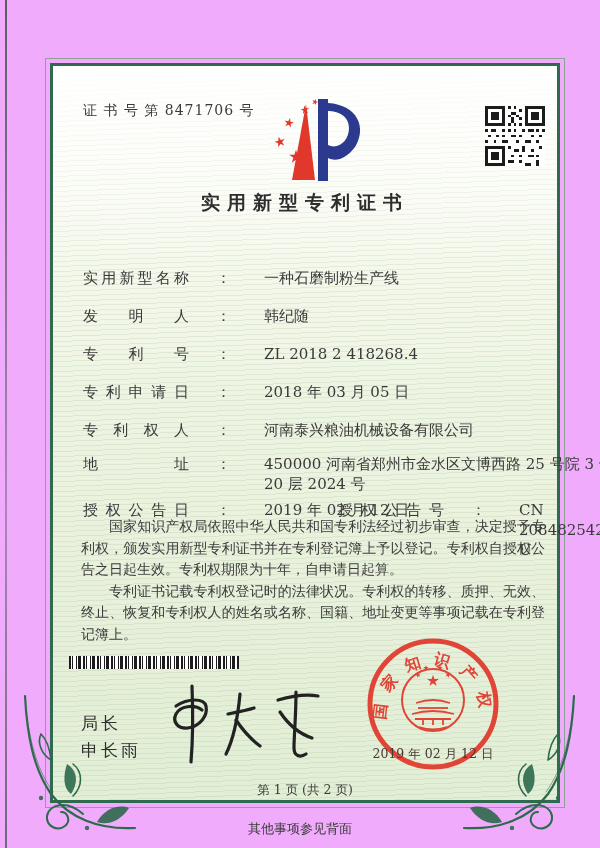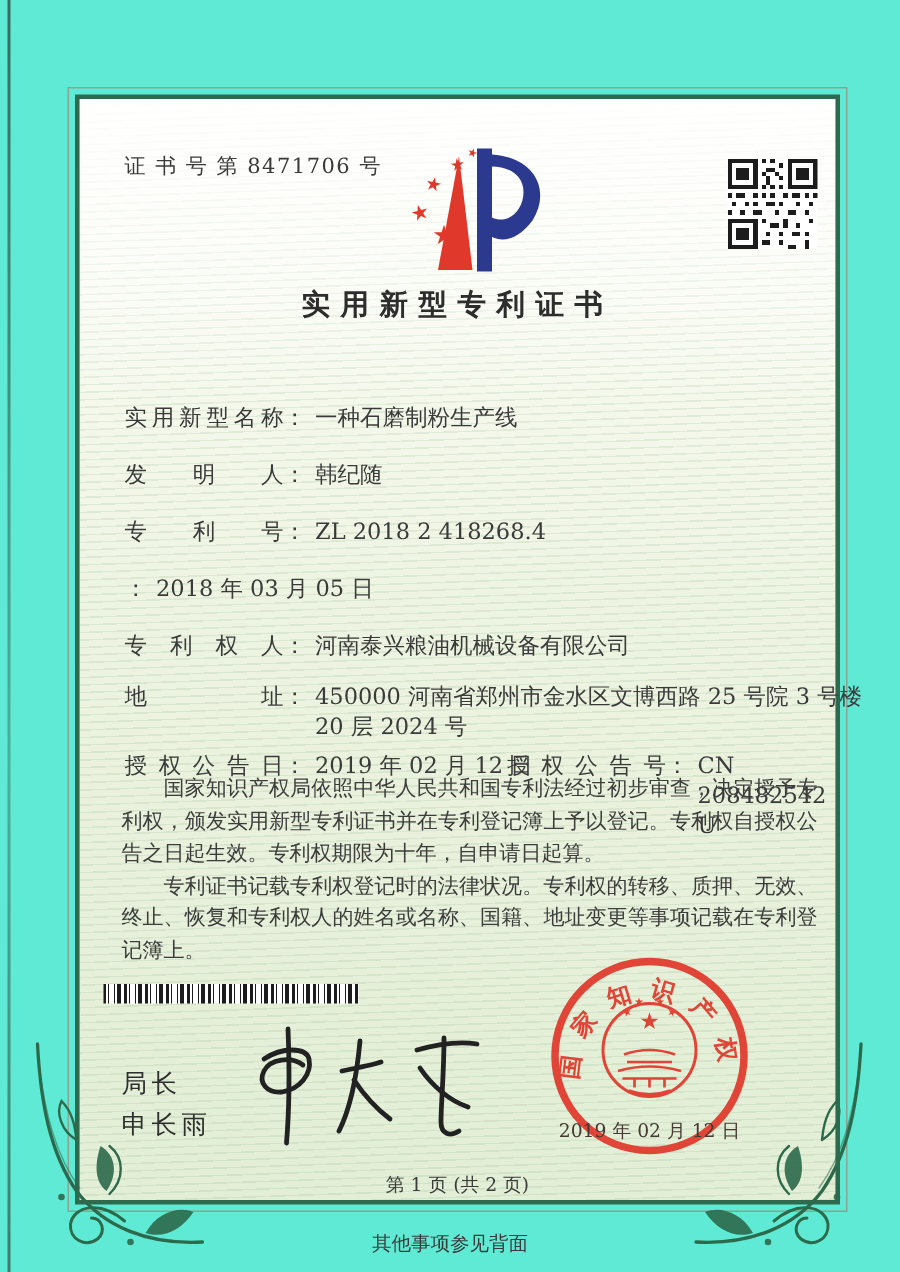--- a/index.html
+++ b/index.html
@@ -1,33 +1,33 @@
 <!DOCTYPE html>
 <html><head>
 <meta charset="utf-8">
 <style>
   html,body{margin:0;padding:0;background:#ffffff;}
-  .page{position:relative;width:600px;height:848px;background:#5eead4;overflow:hidden;
+  .page{position:relative;width:600px;height:848px;background:#f0abfc;overflow:hidden;
         font-family:"DejaVu Serif","Liberation Serif",serif;color:#333;}
   .edge-shadow{position:absolute;left:5px;top:0;width:2px;height:848px;
         background:linear-gradient(180deg,rgba(45,65,55,.75),rgba(45,65,55,.35) 60%,rgba(45,65,55,.65));}
   
   .sheet{position:absolute;left:45px;top:58px;width:520px;height:750px;
          border:1px solid #8aa392;box-sizing:border-box;}
   .sheet-inner{position:absolute;inset:4px;border:3px solid #2e6b4e;
         background:
           linear-gradient(180deg,rgba(255,255,255,.95) 0%,rgba(255,255,255,0) 28%),
           repeating-linear-gradient(178deg,rgba(124,170,124,.16) 0 1px,rgba(255,255,255,0) 1px 5px),
           linear-gradient(180deg,#fdfdf8 0%,#f8faf0 18%,#eef4e2 45%,#e7f0da 75%,#e2eed5 100%);}
   .cert-no{position:absolute;left:30px;top:36px;font-size:14px;letter-spacing:1px;color:#3a3a3a;}
   .logo{position:absolute;left:207px;top:28px;width:112px;height:92px;}
   .qr{position:absolute;left:432px;top:40px;width:60px;height:60px;}
   .title{position:absolute;left:0;right:0;top:124px;text-align:center;
          font-size:19px;font-weight:600;letter-spacing:7px;color:#2d2d2d;}
-  .field{position:absolute;left:30px;display:flex;font-size:15px;color:#3a3a3a;line-height:20px;}
+  .field{position:absolute;left:30px;display:flex;font-size:15px;color:#3a3a3a;line-height:20px;gap:27px;}
   .flabel{display:inline-block;width:106px;text-align:justify;text-align-last:justify;flex:0 0 106px;}
   .fcolon{flex:0 0 auto;}
   .fvalue{margin-left:6px;}
   .addr .fvalue{width:372px;}
   .field.half2{left:285px;}
   .paras{position:absolute;left:28px;top:450px;width:464px;font-size:14px;
          line-height:21.5px;text-align:justify;color:#3c3c3c;}
   .paras p{margin:0;text-indent:2em;}
   .barcode{position:absolute;left:16px;top:590px;width:170px;height:13px;
         background:repeating-linear-gradient(90deg,#1c1c1c 0 2px,#fff 2px 3px,#1c1c1c 3px 4px,#fff 4px 7px,#1c1c1c 7px 8px,#fff 8px 9px,#1c1c1c 9px 12px,#fff 12px 14px);}
@@ -108,20 +108,21 @@
         <span class="flabel">发明人</span>
           <span class="fcolon">：</span>
         <span class="fvalue">韩纪随</span>
       </div>
       <div class="field" style="top:278px">
         <span class="flabel">专利号</span>
           <span class="fcolon">：</span>
         <span class="fvalue">ZL 2018 2 418268.4</span>
       </div>
       <div class="field" style="top:316px">
+        <span class="flabel">专利申请日</span>
           <span class="fcolon">：</span>
         <span class="fvalue">2018 年 03 月 05 日</span>
       </div>
       <div class="field" style="top:354px">
         <span class="flabel">专利权人</span>
           <span class="fcolon">：</span>
         <span class="fvalue">河南泰兴粮油机械设备有限公司</span>
       </div>
       <div class="field addr" style="top:388px">
         <span class="flabel">地址</span>

